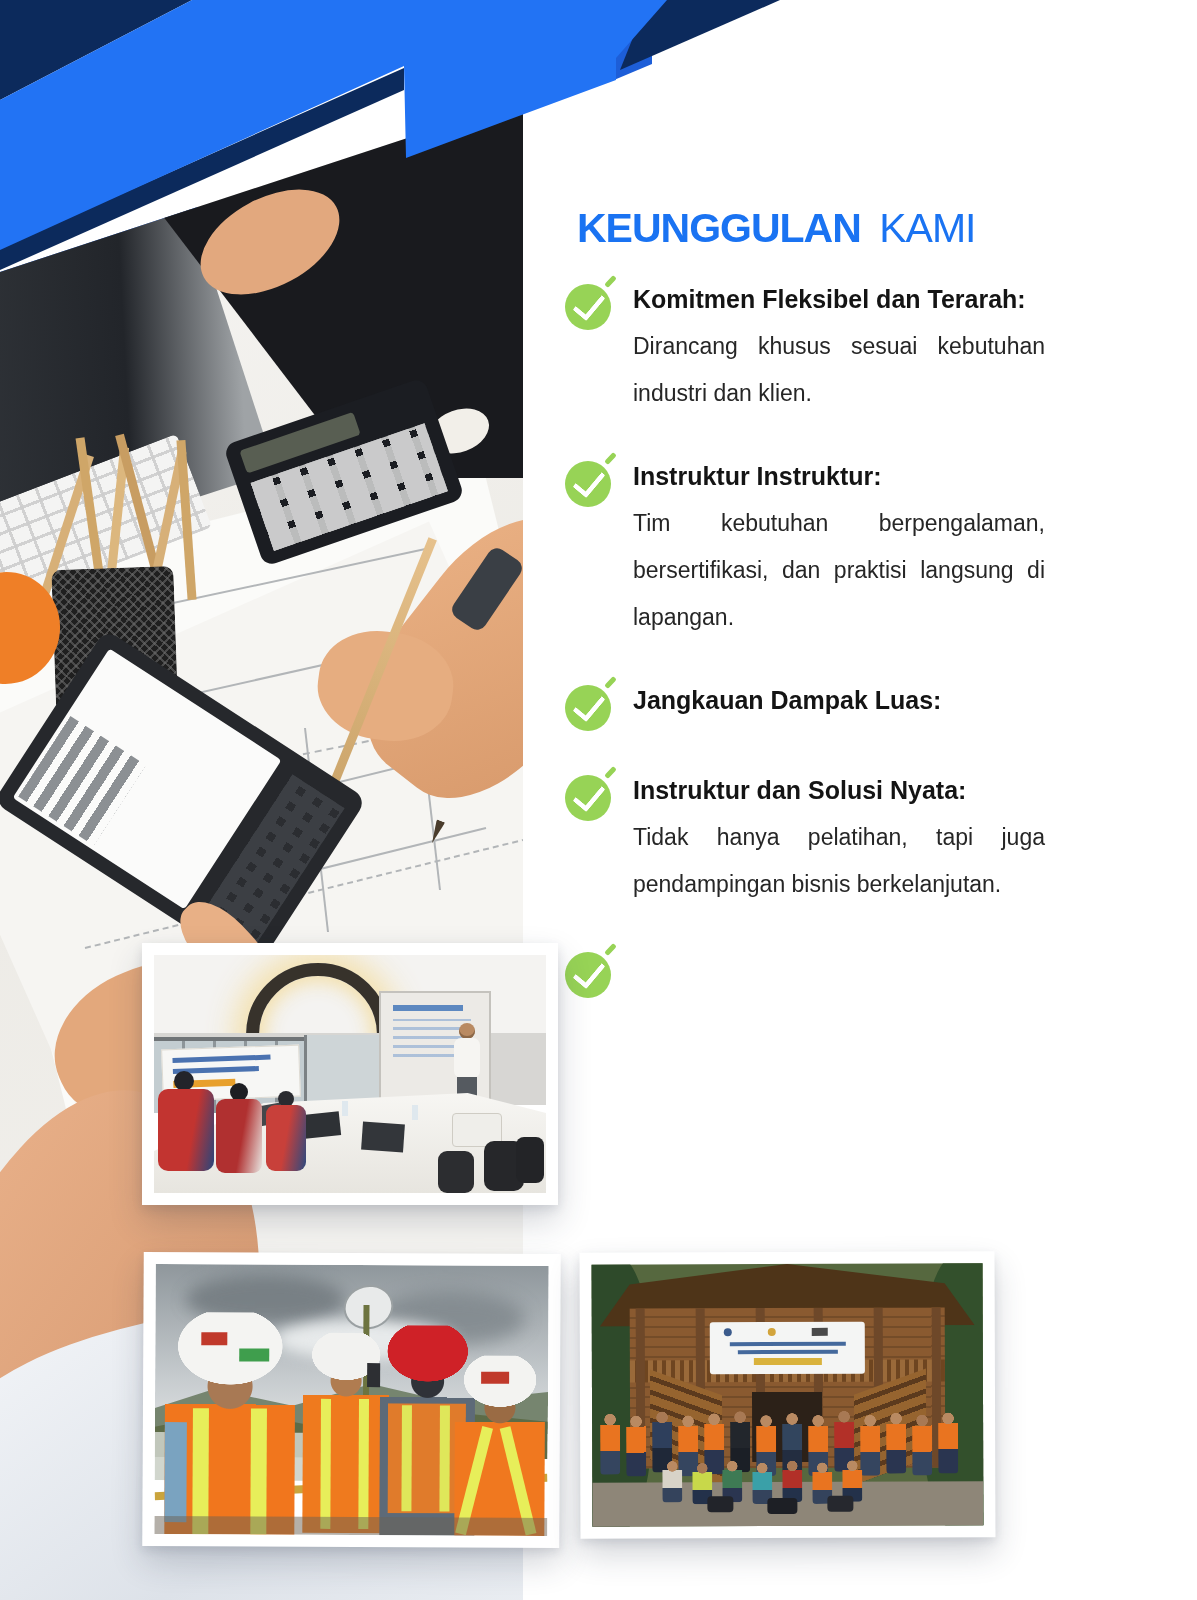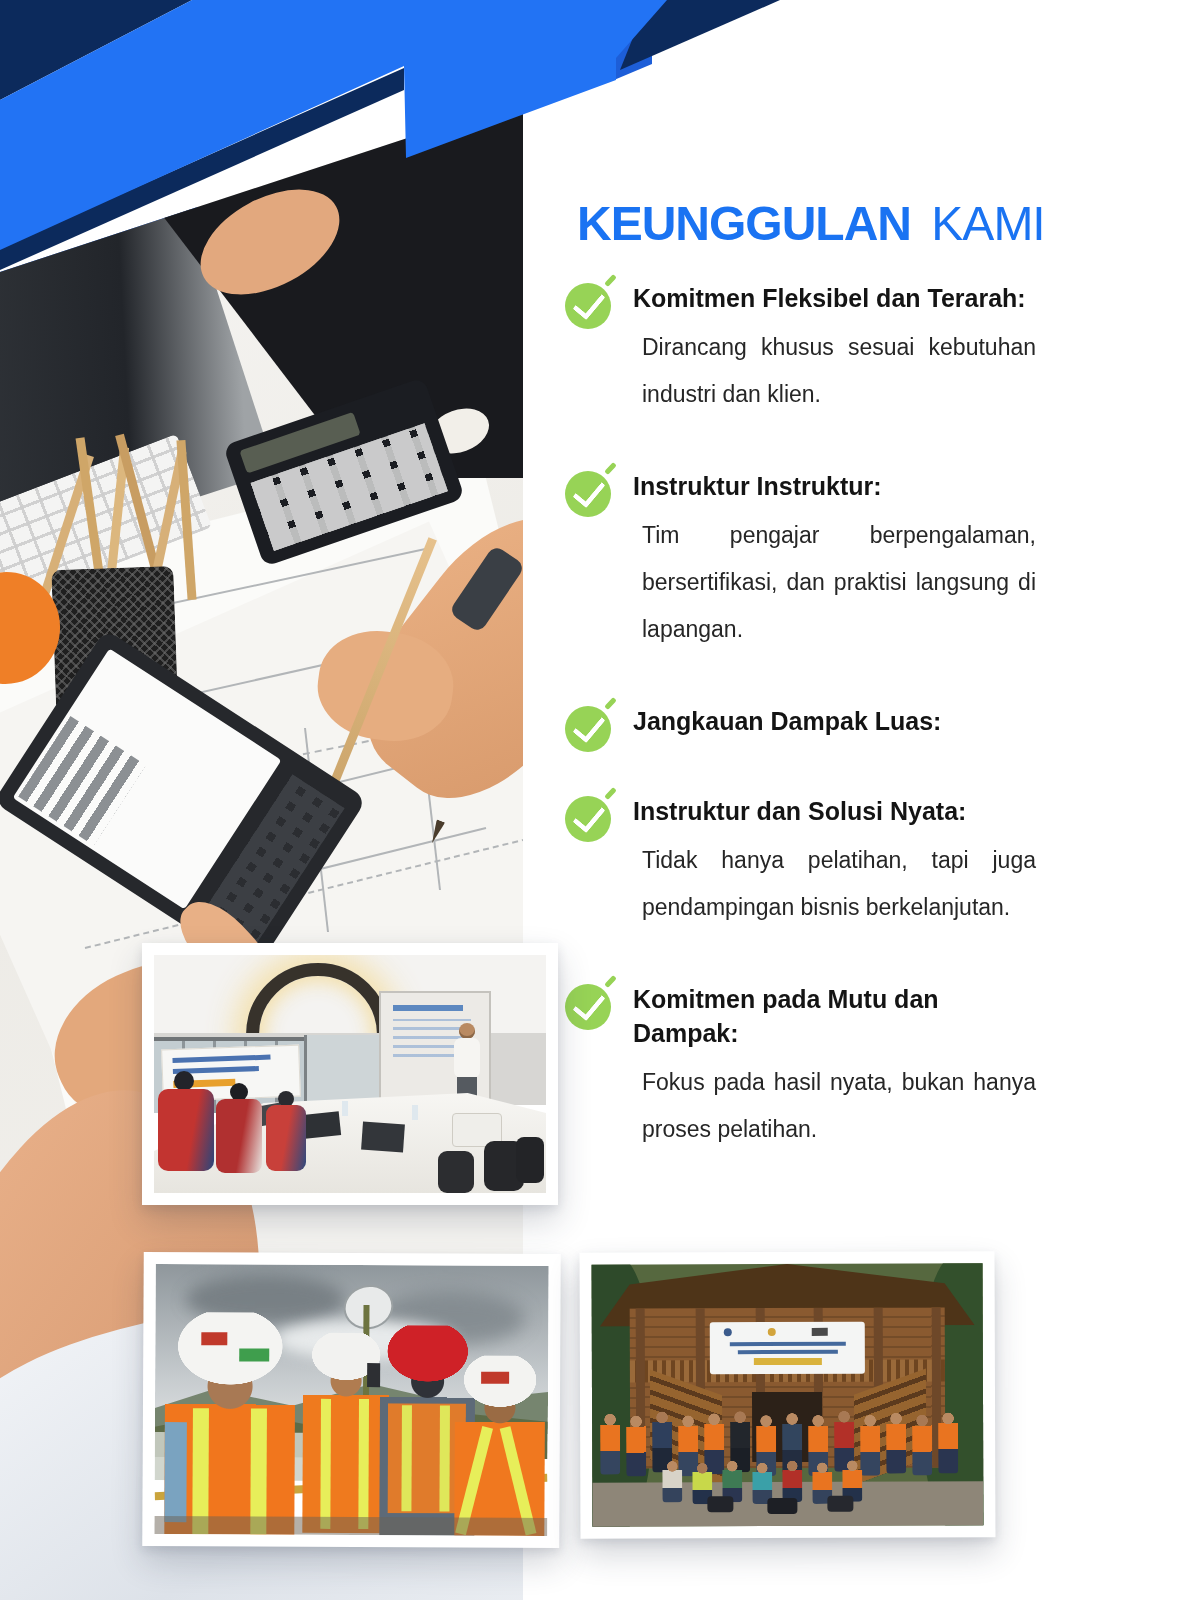--- a/index.html
+++ b/index.html
@@ -11,34 +11,34 @@
   .photo-main{position:absolute;left:0;top:80px;width:523px;height:1520px;z-index:10;
     clip-path:polygon(0 192px,100% 20px,100% 100%,0 100%);
     background:linear-gradient(160deg,#f7f6f4 0%,#edebe6 45%,#f3f2ef 100%);}
   .abs{position:absolute;}
   
   .frame{position:absolute;background:#ffffff;padding:12px;z-index:40;
          box-shadow:0 16px 32px rgba(40,50,70,.20), 0 4px 10px rgba(40,50,70,.12);}
   .frame .ph{position:relative;overflow:hidden;width:100%;height:100%;}
   
   .content{position:absolute;left:565px;top:188px;width:482px;z-index:20;}
-  .headline{font-size:48px;letter-spacing:-1px;color:#1a73f2;margin:8px 0 30px 12px;white-space:nowrap;}
+  .headline{font-size:41px;letter-spacing:-1px;color:#1a73f2;margin:17px 0 30px 12px;white-space:nowrap;}
   .headline .hl-bold{font-weight:800;}
   .headline .hl-reg{font-weight:400;margin-left:8px;}
   .adv{display:flex;gap:22px;margin-bottom:42px;}
   .check{position:relative;flex:0 0 46px;width:46px;height:46px;border-radius:50%;
          background:#97d356;margin-top:2px;}
   .check::after{content:'';position:absolute;left:9px;top:11px;width:25px;height:13px;
          border-left:5.5px solid #fff;border-bottom:5.5px solid #fff;border-radius:2px;
          transform:rotate(-50deg);}
   .check::before{content:'';position:absolute;right:-6px;top:-5px;width:13px;height:5px;
          background:#97d356;border-radius:2px;transform:rotate(-47deg);}
   .adv-text{width:412px;}
   .adv-title{font-size:25px;font-weight:700;color:#141414;line-height:34px;margin:0 0 7px 0;}
-  .adv-body{font-size:23px;color:#262626;line-height:47px;text-align:justify;margin:9px;}
+  .adv-body{font-size:23px;color:#262626;line-height:47px;text-align:justify;margin:0;}
   
   .fig{position:absolute;width:20px;height:62px;border-radius:4px;}
   .wkr{position:absolute;}
 </style>
 </head>
 <body>
 
 <div class="page">
 
   <div class="photo-main">
@@ -140,45 +140,41 @@
       <div class="adv-text">
         <p class="adv-title">Komitmen Fleksibel dan Terarah:</p>
         <p class="adv-body">Dirancang khusus sesuai kebutuhan industri dan klien.</p>
       </div>
     </div>
 
     <div class="adv">
       <span class="check"></span>
       <div class="adv-text">
         <p class="adv-title">Instruktur Instruktur:</p>
-        <p class="adv-body">Tim pengajar berpengalaman, bersertifikasi, dan praktisi langsung di lapangan.</p>
+        <p class="adv-body">Tim kebutuhan berpengalaman, bersertifikasi, dan praktisi langsung di lapangan.</p>
       </div>
     </div>
 
     <div class="adv">
       <span class="check"></span>
       <div class="adv-text">
         <p class="adv-title">Jangkauan Dampak Luas:</p>
       </div>
     </div>
 
     <div class="adv">
       <span class="check"></span>
       <div class="adv-text">
         <p class="adv-title">Instruktur dan Solusi Nyata:</p>
         <p class="adv-body">Tidak hanya pelatihan, tapi juga pendampingan bisnis berkelanjutan.</p>
       </div>
     </div>
 
     <div class="adv">
       <span class="check"></span>
-      <div class="adv-text">
-        <p class="adv-title">Komitmen pada Mutu dan Dampak:</p>
-        <p class="adv-body">Fokus pada hasil nyata, bukan hanya proses pelatihan.</p>
-      </div>
     </div>
   </div>
 
   <div class="frame" style="left:142px;top:943px;width:392px;height:238px;">
     <div class="ph">
       <div class="abs" style="left:0;top:0;width:100%;height:42%;background:#f4f3f1;"></div>
       <div class="abs" style="left:92px;top:8px;width:118px;height:118px;border:13px solid #37322b;border-radius:50%;box-shadow:0 0 28px 12px rgba(243,222,165,.85), inset 0 0 18px 6px rgba(243,222,165,.9);"></div>
       <div class="abs" style="left:0;top:78px;width:100%;height:72px;background:#d7d6d3;"></div>
       <div class="abs" style="left:0;top:82px;width:150px;height:72px;background:repeating-linear-gradient(90deg,transparent 0 28px,#8d9599 28px 31px),#c3cdd1;border-top:4px solid #6f7477;"></div>
       <div class="abs" style="left:150px;top:80px;width:100px;height:76px;background:#ced5d7;border-left:3px solid #7c8285;"></div>

